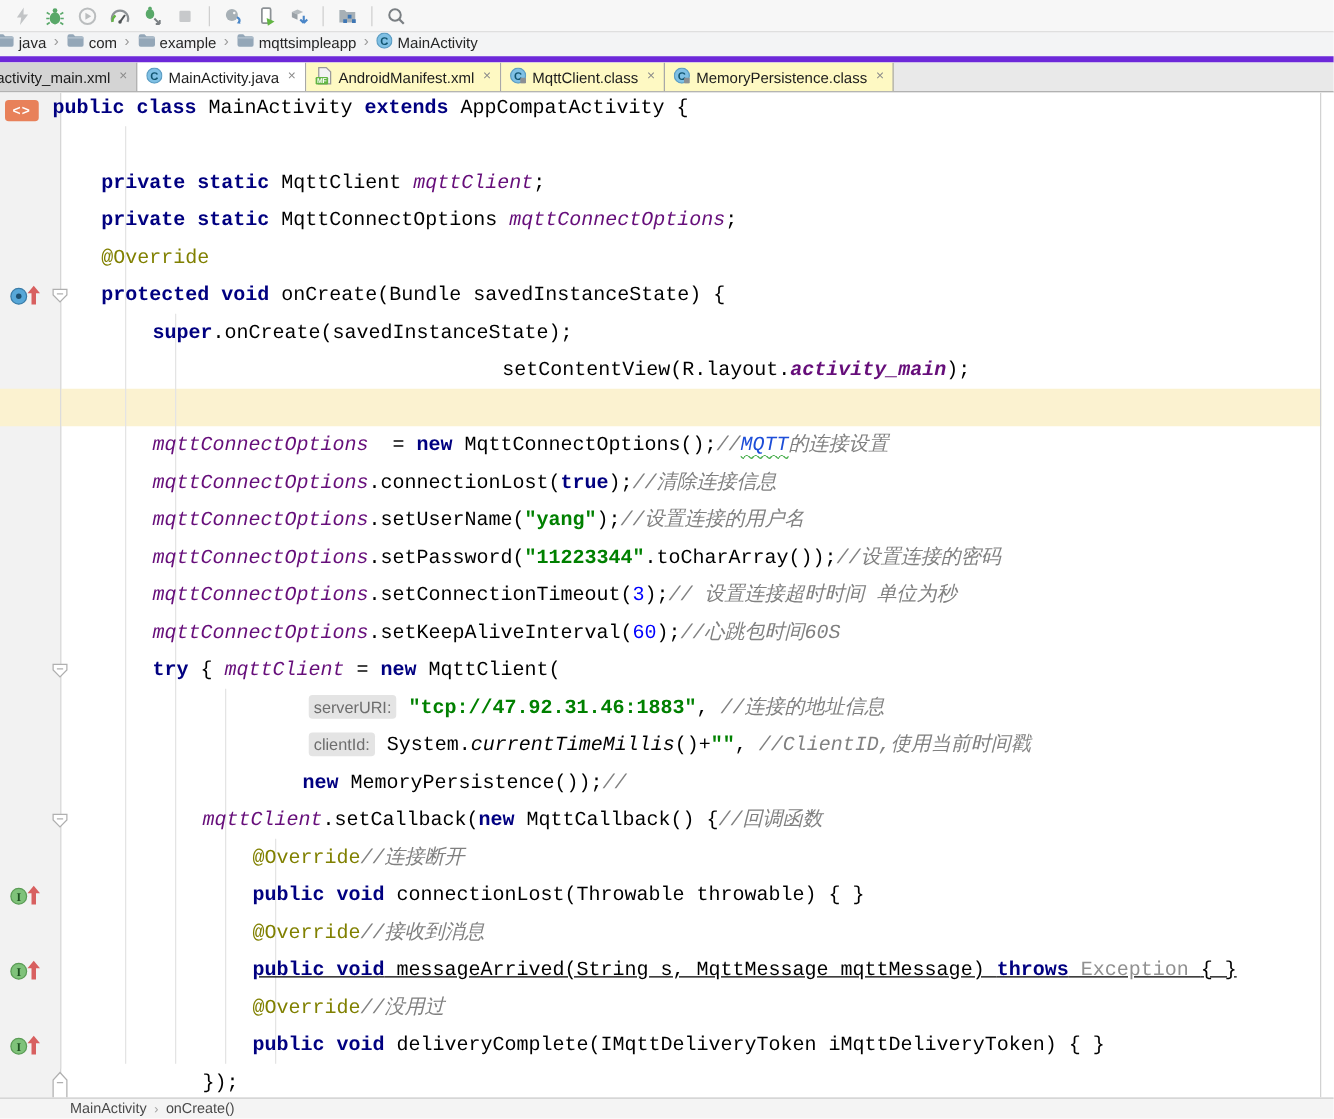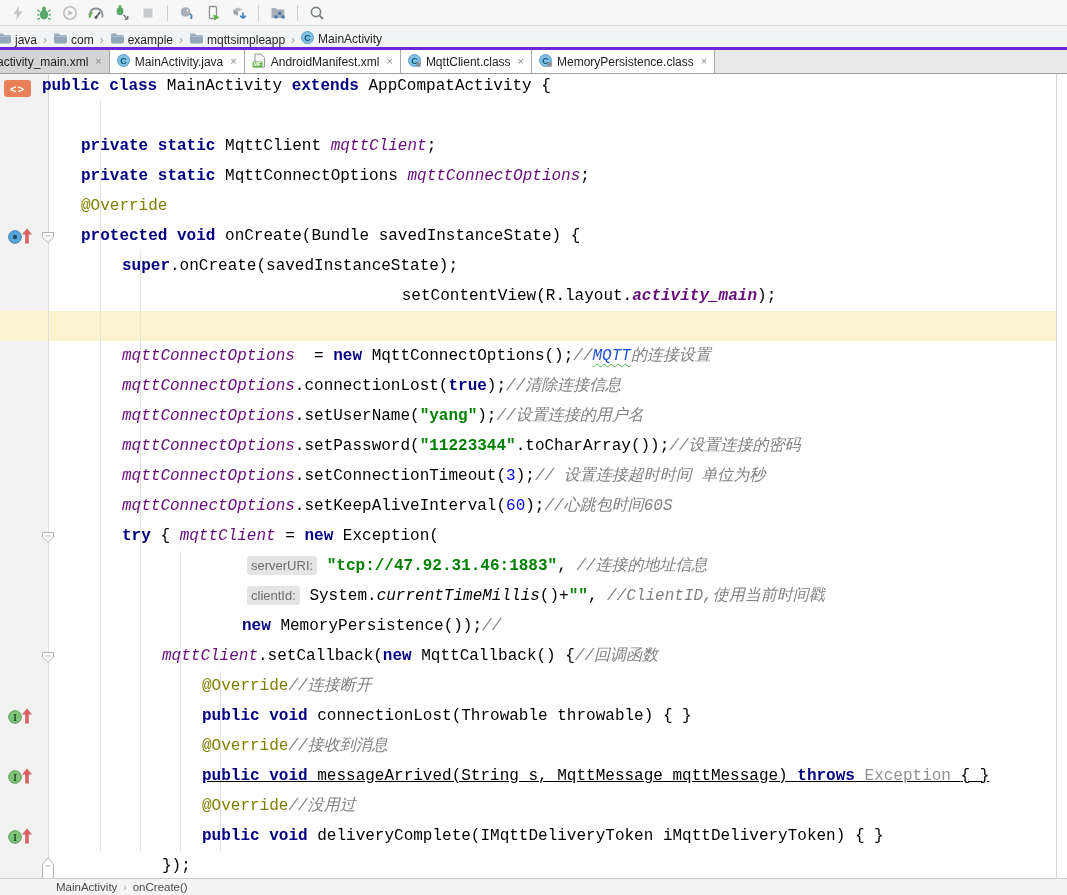--- a/index.html
+++ b/index.html
@@ -5,32 +5,32 @@
   html,body{margin:0;padding:0}
   body{width:1067px;height:895px;overflow:hidden;position:relative;background:#fff;
        font-family:"Liberation Sans",sans-serif;-webkit-font-smoothing:antialiased}
   
   .toolbar{height:26px;background:#f7f7f7;border-bottom:1px solid #d8d8d8;display:flex;
            align-items:center;padding-left:5px;box-sizing:border-box}
   .tb-icon{width:26px;height:22px;display:inline-flex;align-items:center;justify-content:center}
   .tb-icon.disabled{opacity:.85}
   .tb-sep{width:1px;height:16px;background:#cfcfcf;margin:0 6px}
   
-  .crumbs{height:24px;background:#f3f4f5;border-bottom:3px solid #6d28d9;display:flex;
-          align-items:flex-end;font-size:12px;color:#262626;box-sizing:border-box}
+  .crumbs{height:24px;background:#f3f4f5;border-bottom:5px solid #6d28d9;display:flex;
+          align-items:flex-start;font-size:12px;color:#262626;box-sizing:border-box}
   .crumb{display:inline-flex;align-items:center;gap:4px;padding:0 2px;white-space:nowrap}
   .crumb:first-child{margin-left:-5px}
   .crumb-sep{color:#9a9a9a;margin:0 4px;font-size:12px}
   
   .tabbar{height:24px;background:#e9e9e9;border-bottom:1px solid #9e9e9e;display:flex;
           box-sizing:border-box;overflow:hidden}
   .tab{display:inline-flex;align-items:center;gap:5px;padding:0 7px;font-size:12px;color:#1c1c1c;
        border-right:1px solid #a8a8a8;height:23px;white-space:nowrap;box-sizing:border-box}
   .tab.gray{background:#d4d4d4}
-  .tab.khaki{background:#ffffff}
+  .tab.khaki{background:#fef9c3}
   .tab.active{background:#ffffff}
   .tab .close{color:#8a8a8a;font-size:11px;margin-left:2px;line-height:1}
   .tab:first-child{margin-left:-10px}
   
   .editor{position:absolute;top:74px;left:0;right:0;bottom:17px;background:#fff;overflow:hidden}
   .gutter{position:absolute;left:0;top:0;bottom:0;width:48px;background:#f2f2f2;
           border-right:1px solid #d6d6d6}
   .fold-line{position:absolute;left:48px;top:168px;height:613px;width:1px;background:#dcdcdc}
   .caret-line{position:absolute;left:0;right:10px;top:237px;height:30px;background:#fbf2d0}
   .guide{position:absolute;width:1px;background:#e4e4e4}
@@ -253,21 +253,21 @@
       <div class="line" style="padding-left: 39px;"><span class="kw">protected void</span><span class="pl"> onCreate(Bundle savedInstanceState) {</span></div>
       <div class="line" style="padding-left: 80px;"><span class="kw">super</span><span class="pl">.onCreate(savedInstanceState);</span></div>
       <div class="line" style="padding-left: 80px; text-align: center;"><span class="pl">setContentView(R.layout.</span><span class="fldb">activity_main</span><span class="pl">);</span></div>
       <div class="line" style="padding-left: 80px;"></div>
       <div class="line" style="padding-left: 80px;"><span class="fld">mqttConnectOptions</span><span class="pl">  = </span><span class="kw">new</span><span class="pl"> MqttConnectOptions();</span><span class="cmt">//</span><span class="cmtsq">MQTT</span><span class="cmt">的连接设置</span></div>
       <div class="line" style="padding-left: 80px;"><span class="fld">mqttConnectOptions</span><span class="pl">.connectionLost(</span><span class="kw">true</span><span class="pl">);</span><span class="cmt">//清除连接信息</span></div>
       <div class="line" style="padding-left: 80px;"><span class="fld">mqttConnectOptions</span><span class="pl">.setUserName(</span><span class="str">"yang"</span><span class="pl">);</span><span class="cmt">//设置连接的用户名</span></div>
       <div class="line" style="padding-left: 80px;"><span class="fld">mqttConnectOptions</span><span class="pl">.setPassword(</span><span class="str">"11223344"</span><span class="pl">.toCharArray());</span><span class="cmt">//设置连接的密码</span></div>
       <div class="line" style="padding-left: 80px;"><span class="fld">mqttConnectOptions</span><span class="pl">.setConnectionTimeout(</span><span class="num">3</span><span class="pl">);</span><span class="cmt">// 设置连接超时时间 单位为秒</span></div>
       <div class="line" style="padding-left: 80px;"><span class="fld">mqttConnectOptions</span><span class="pl">.setKeepAliveInterval(</span><span class="num">60</span><span class="pl">);</span><span class="cmt">//心跳包时间60S</span></div>
-      <div class="line" style="padding-left: 80px;"><span class="kw">try</span><span class="pl"> { </span><span class="fld">mqttClient</span><span class="pl"> = </span><span class="kw">new</span><span class="pl"> Exception(</span></div>
+      <div class="line" style="padding-left: 80px;"><span class="kw">try</span><span class="pl"> { </span><span class="fld">mqttClient</span><span class="pl"> = </span><span class="kw">new</span><span class="pl"> MqttClient(</span></div>
       <div class="line" style="padding-left: 205px;"><span class="hint">serverURI:</span><span class="pl"> </span><span class="str">"tcp://47.92.31.46:1883"</span><span class="pl">, </span><span class="cmt">//连接的地址信息</span></div>
       <div class="line" style="padding-left: 205px;"><span class="hint">clientId:</span><span class="pl"> System.</span><span class="itl">currentTimeMillis</span><span class="pl">()+</span><span class="str">""</span><span class="pl">, </span><span class="cmt">//ClientID,使用当前时间戳</span></div>
       <div class="line" style="padding-left: 200px;"><span class="kw">new</span><span class="pl"> MemoryPersistence());</span><span class="cmt">//</span></div>
       <div class="line" style="padding-left: 120px;"><span class="fld">mqttClient</span><span class="pl">.setCallback(</span><span class="kw">new</span><span class="pl"> MqttCallback() {</span><span class="cmt">//回调函数</span></div>
       <div class="line" style="padding-left: 160px;"><span class="ann">@Override</span><span class="cmt">//连接断开</span></div>
       <div class="line" style="padding-left: 160px;"><span class="kw">public void</span><span class="pl"> connectionLost(Throwable throwable) { }</span></div>
       <div class="line" style="padding-left: 160px;"><span class="ann">@Override</span><span class="cmt">//接收到消息</span></div>
       <div class="line" style="padding-left: 160px; text-decoration: underline;"><span class="kw">public void</span><span class="pl"> messageArrived(String s, MqttMessage mqttMessage) </span><span class="kw">throws</span><span class="gry"> Exception </span><span class="pl">{ }</span></div>
       <div class="line" style="padding-left: 160px;"><span class="ann">@Override</span><span class="cmt">//没用过</span></div>
       <div class="line" style="padding-left: 160px;"><span class="kw">public void</span><span class="pl"> deliveryComplete(IMqttDeliveryToken iMqttDeliveryToken) { }</span></div>

